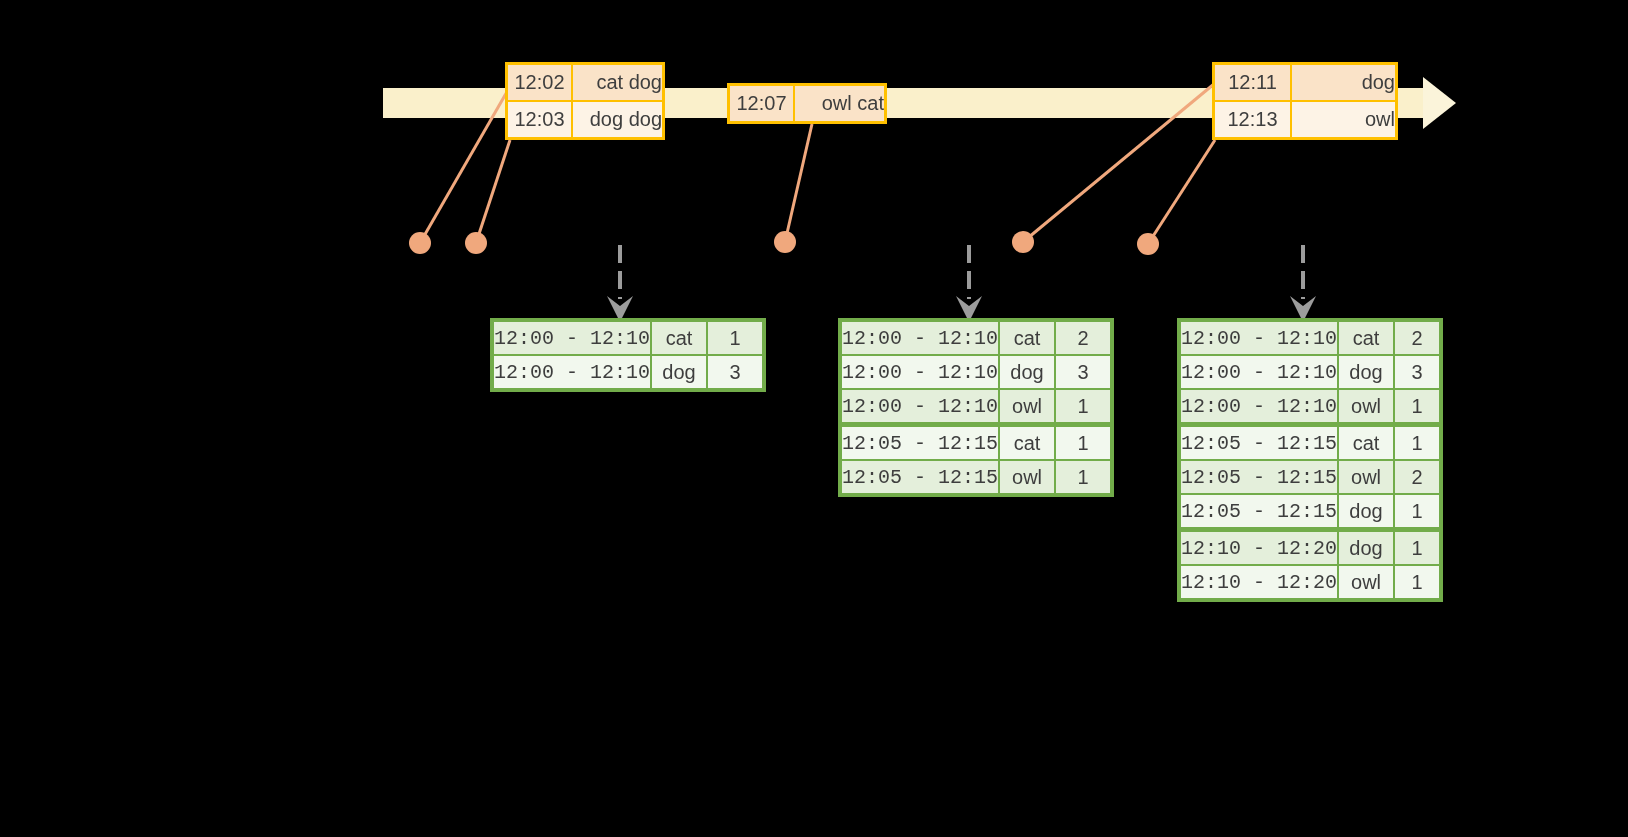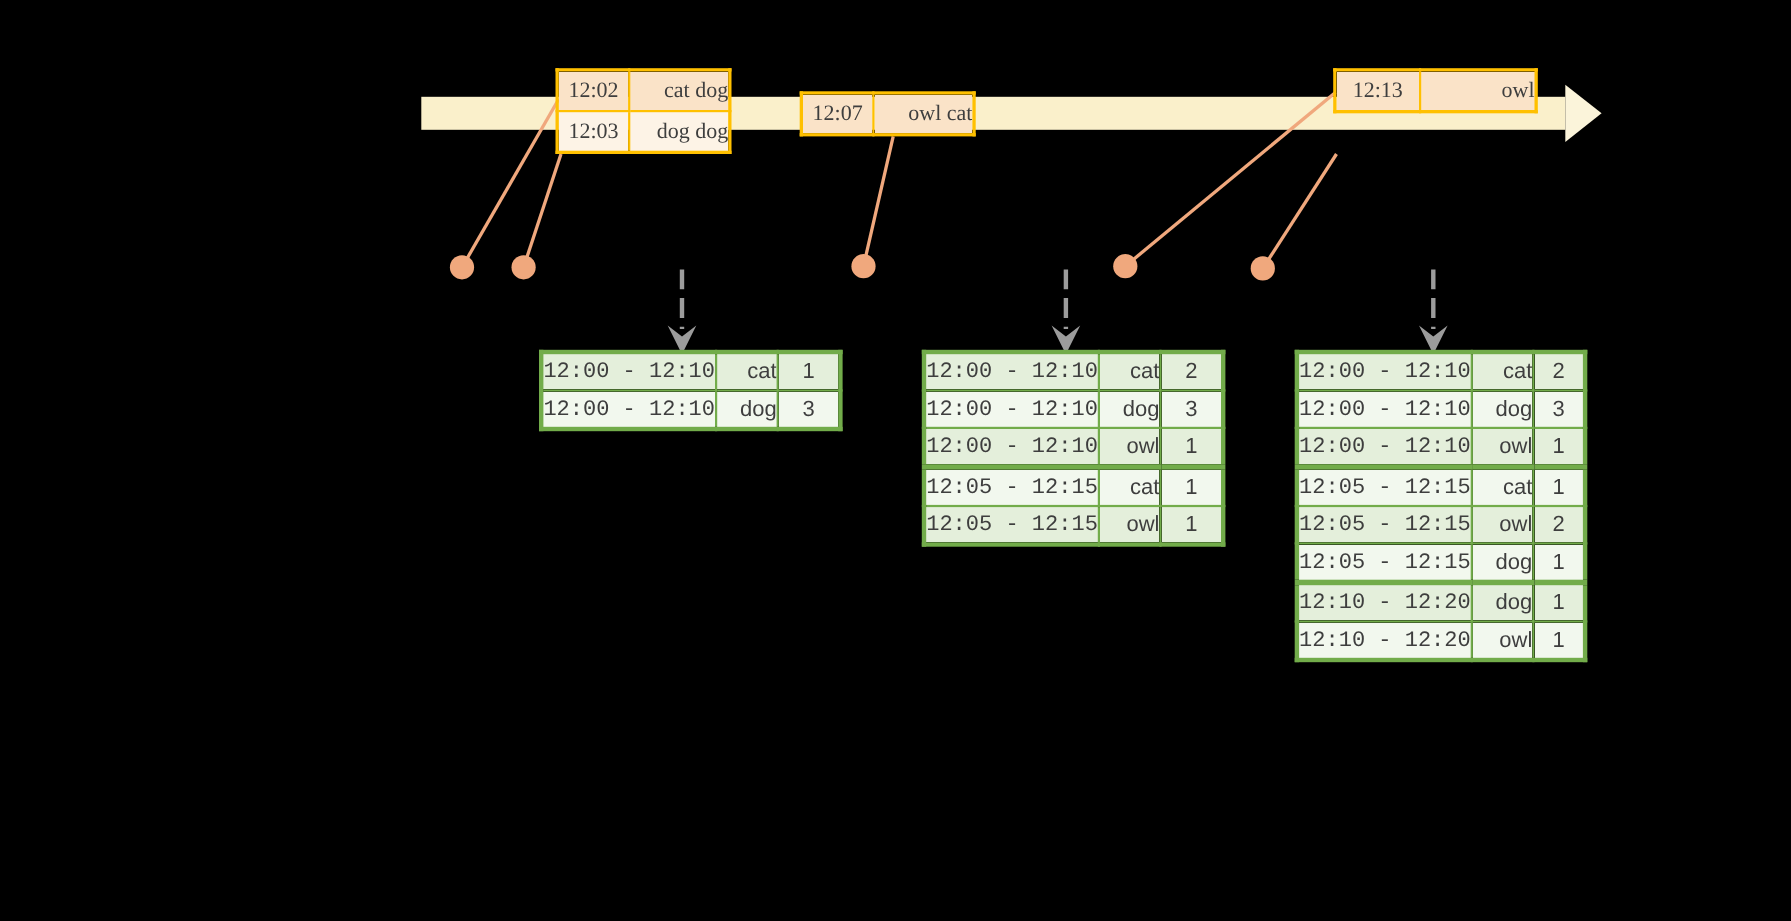--- a/index.html
+++ b/index.html
@@ -17,39 +17,39 @@
   .marker-dot  { fill:var(--marker); }
   .trigger-line{ stroke:var(--dashed-arrow); stroke-width:4; stroke-dasharray:18 8; fill:none; }
   .trigger-head{ fill:var(--dashed-arrow); }
 
   table { position:absolute; border-collapse:collapse; table-layout:fixed;
           color:var(--text); font-size:20px; }
   td { padding:0; text-align:center; overflow:hidden; white-space:nowrap; }
 
   
   .event-table { border:3px solid var(--event-border); }
-  .event-table td { border:2px solid var(--event-border); height:35px;font-family:Liberation Serif, serif; }
+  .event-table td { border:2px solid var(--event-border); height:35px; }
   .event-table tr:nth-child(odd)  td { background:var(--event-row-dark); }
   .event-table tr:nth-child(even) td { background:var(--event-row-light); }
   .event-table .c-time  { width:63px; }
   .event-table .c-words { width:89px;text-align:right; }
   #event-table-1 { left:505px; top:62px; }
   #event-table-2 { left:727px; top:83px; }
   #event-table-3 { left:1212px; top:62px; }
   #event-table-3 .c-time  { width:75px; }
   #event-table-3 .c-words { width:103px; }
 
   
   .result-table { border:4px solid var(--result-border); }
   .result-table td { border:2px solid var(--result-border); height:32px; }
   .result-table tr:nth-child(odd)  td { background:var(--result-row-dark); }
   .result-table tr:nth-child(even) td { background:var(--result-row-light); }
   .result-table tr.group-end td { border-bottom-width:5px; }
   .result-table .c-window { width:146px;font-family:Liberation Mono, monospace; }
-  .result-table .c-word   { width:54px;text-align:right; }
+  .result-table .c-word   { width:54px; }
   .result-table .c-count  { width:54px; }
   #result-table-1 { left:490px;  top:318px; }
   #result-table-2 { left:838px;  top:318px; }
   #result-table-3 { left:1177px; top:318px; }
   #result-table-3 .c-count { width:44px; }
 </style>
 </head>
 <body>
 
 <div class="diagram">
@@ -104,20 +104,24 @@
     <tbody>
         <tr>
       <td class="c-time">12:07</td>
       <td class="c-words">owl cat</td>
     </tr>
   </tbody>
     </table>
 
   <table class="event-table" id="event-table-3">
     <tbody>
+        <tr>
+      <td class="c-time">12:11</td>
+      <td class="c-words">dog</td>
+    </tr>
     <tr>
       <td class="c-time">12:13</td>
       <td class="c-words">owl</td>
     </tr>
   </tbody>
     </table>
 
   <table class="result-table" id="result-table-1">
     <tbody>
         <tr>

